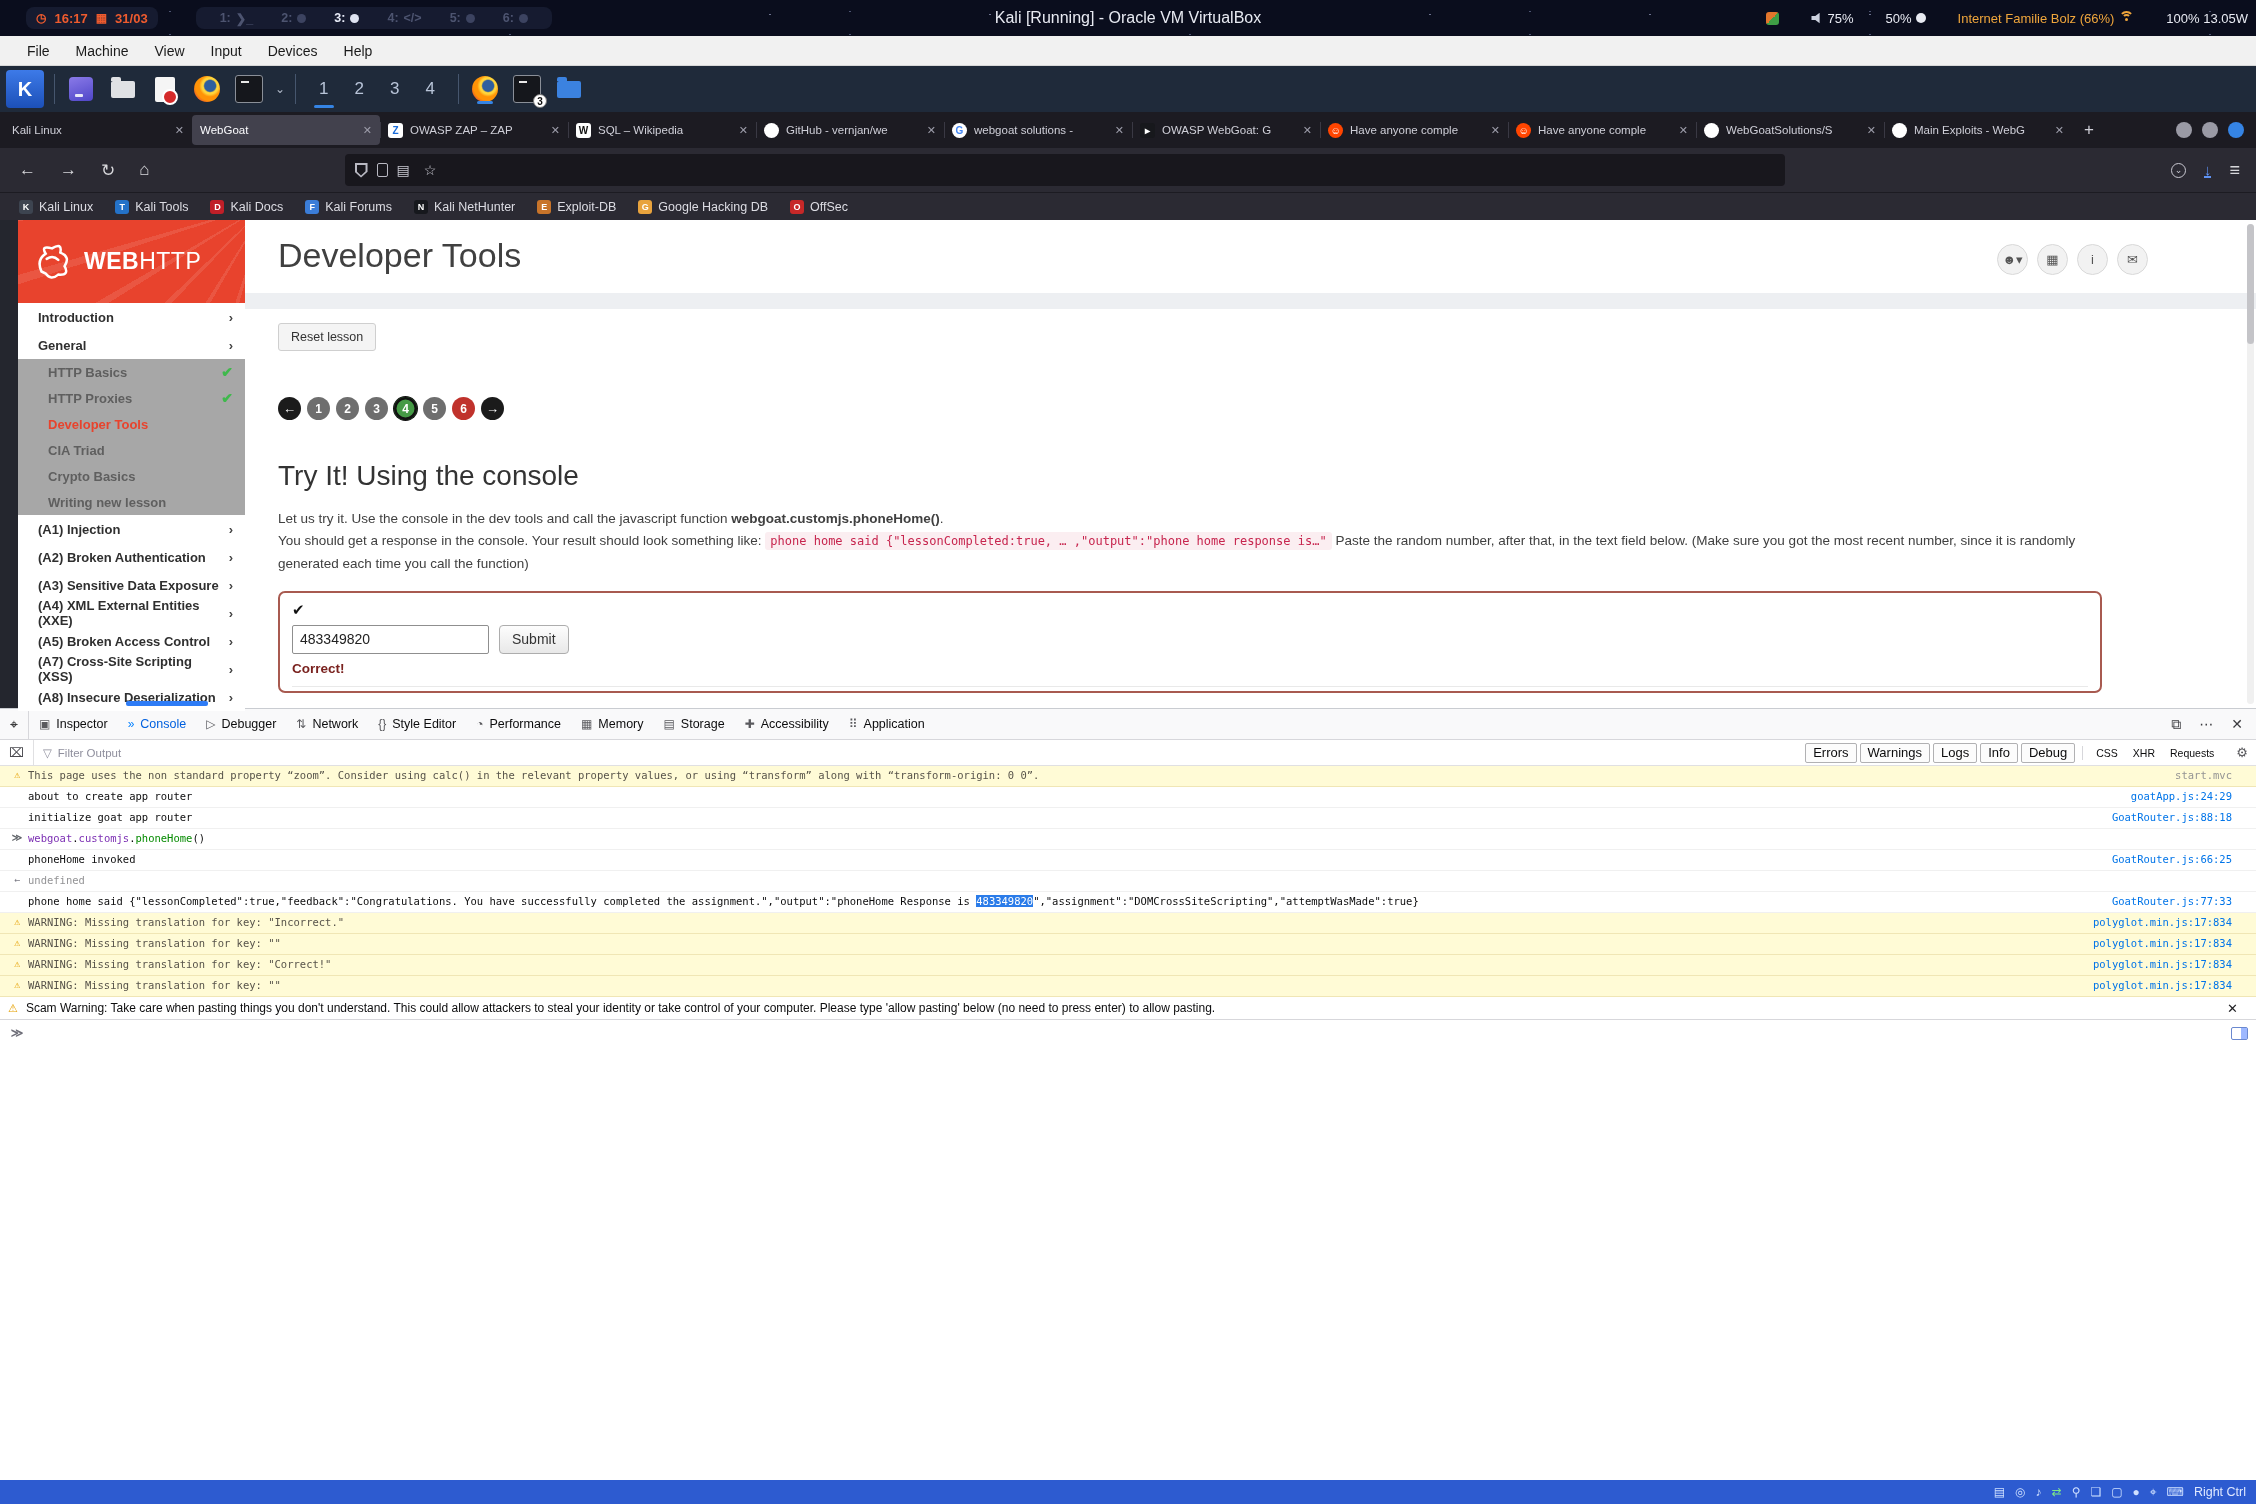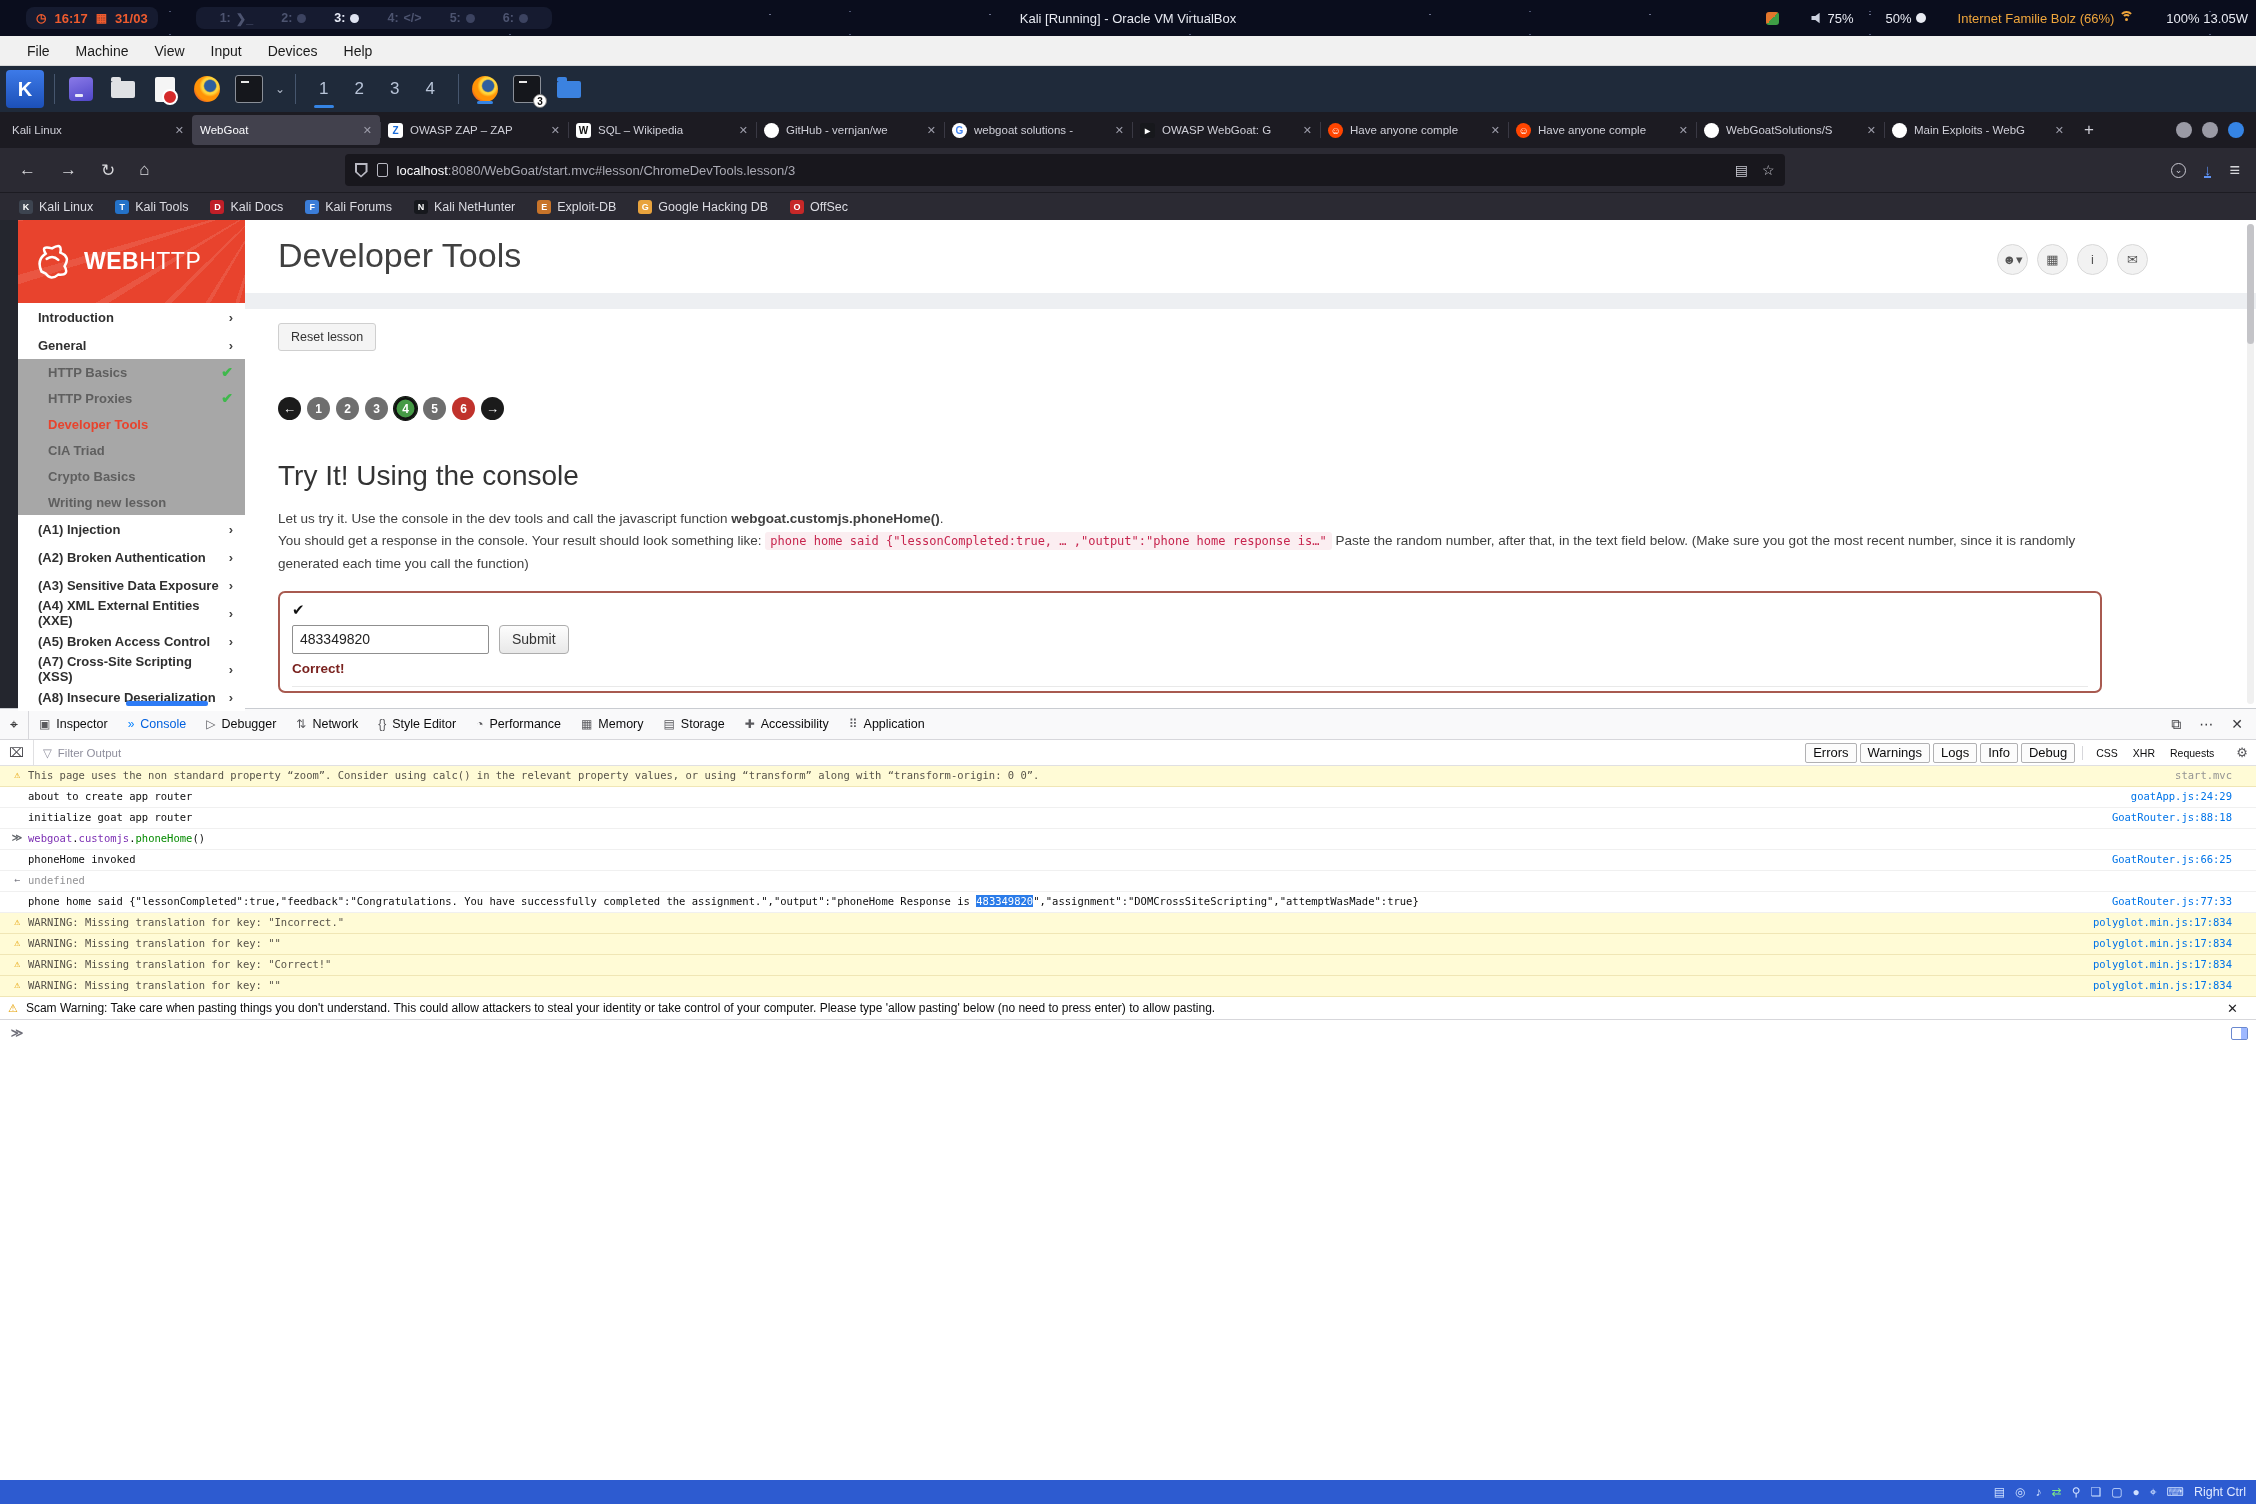--- a/index.html
+++ b/index.html
@@ -17,21 +17,21 @@
     align-items:center; padding:0 10px; gap:8px; position:relative; }
   .clockpill { color:#ef5b2e; font-weight:bold; margin-left:18px; }
   .clock-ic, .cal-ic { font-size:12px; color:#ef5b2e; }
   .wspill { margin-left:38px; gap:0; }
   .ws-item { display:flex; align-items:center; gap:5px; padding:0 14px;
     color:#4d5470; font-weight:bold; font-size:12.5px; }
   .ws-item.active { color:#e8ecf8; }
   .ws-dot { width:9px; height:9px; border-radius:50%; background:#3c4360; display:inline-block; }
   .ws-item.active .ws-dot { background:#dfe4f2; }
   .vm-title { position:absolute; left:0; right:0; text-align:center; color:#e8eaf2;
-    font-size:13px; pointer-events:none; }
+    font-size:16px; pointer-events:none; }
   .panel-right { margin-left:auto; display:flex; align-items:center; gap:32px; z-index:1; }
   .plug-ic { width:13px; height:13px; border-radius:3px;
     background:linear-gradient(135deg,#e2762c 50%,#3f9e45 50%); }
   .spk { width:12px; height:11px; background:#cdd2e0; display:inline-block;
     clip-path:polygon(0 32%,32% 32%,68% 2%,68% 98%,32% 68%,0 68%); }
   .metric { display:flex; align-items:center; gap:4px; color:#e8eaf2; }
   .bri-dot { width:10px; height:10px; border-radius:50%; background:#e8eaf2; }
   .net { color:#f0a63c; display:flex; gap:5px; }
   .wifi { position:relative; width:15px; height:12px; display:inline-block; }
   .wifi s { position:absolute; left:50%; border:2px solid transparent;
@@ -422,21 +422,20 @@
 </div>
 
 <div class="navbar">
   <span class="nav-ic">←</span>
   <span class="nav-ic">→</span>
   <span class="nav-ic">↻</span>
   <span class="nav-ic">⌂</span>
   <div class="urlbox">
     <span class="shieldo"></span>
     <span class="page-ic"></span>
-    <span class="url"><b>localhost</b><span>:8080/WebGoat/start.mvc#lesson/ChromeDevTools.lesson/3</span></span>
     <span class="url-right">
       <span>▤</span>
       <span>☆</span>
     </span>
   </div>
   <div class="nav-right">
     <span class="pocket">⌄</span>
     <span class="dl">↓</span>
     <span class="burger">≡</span>
   </div>

